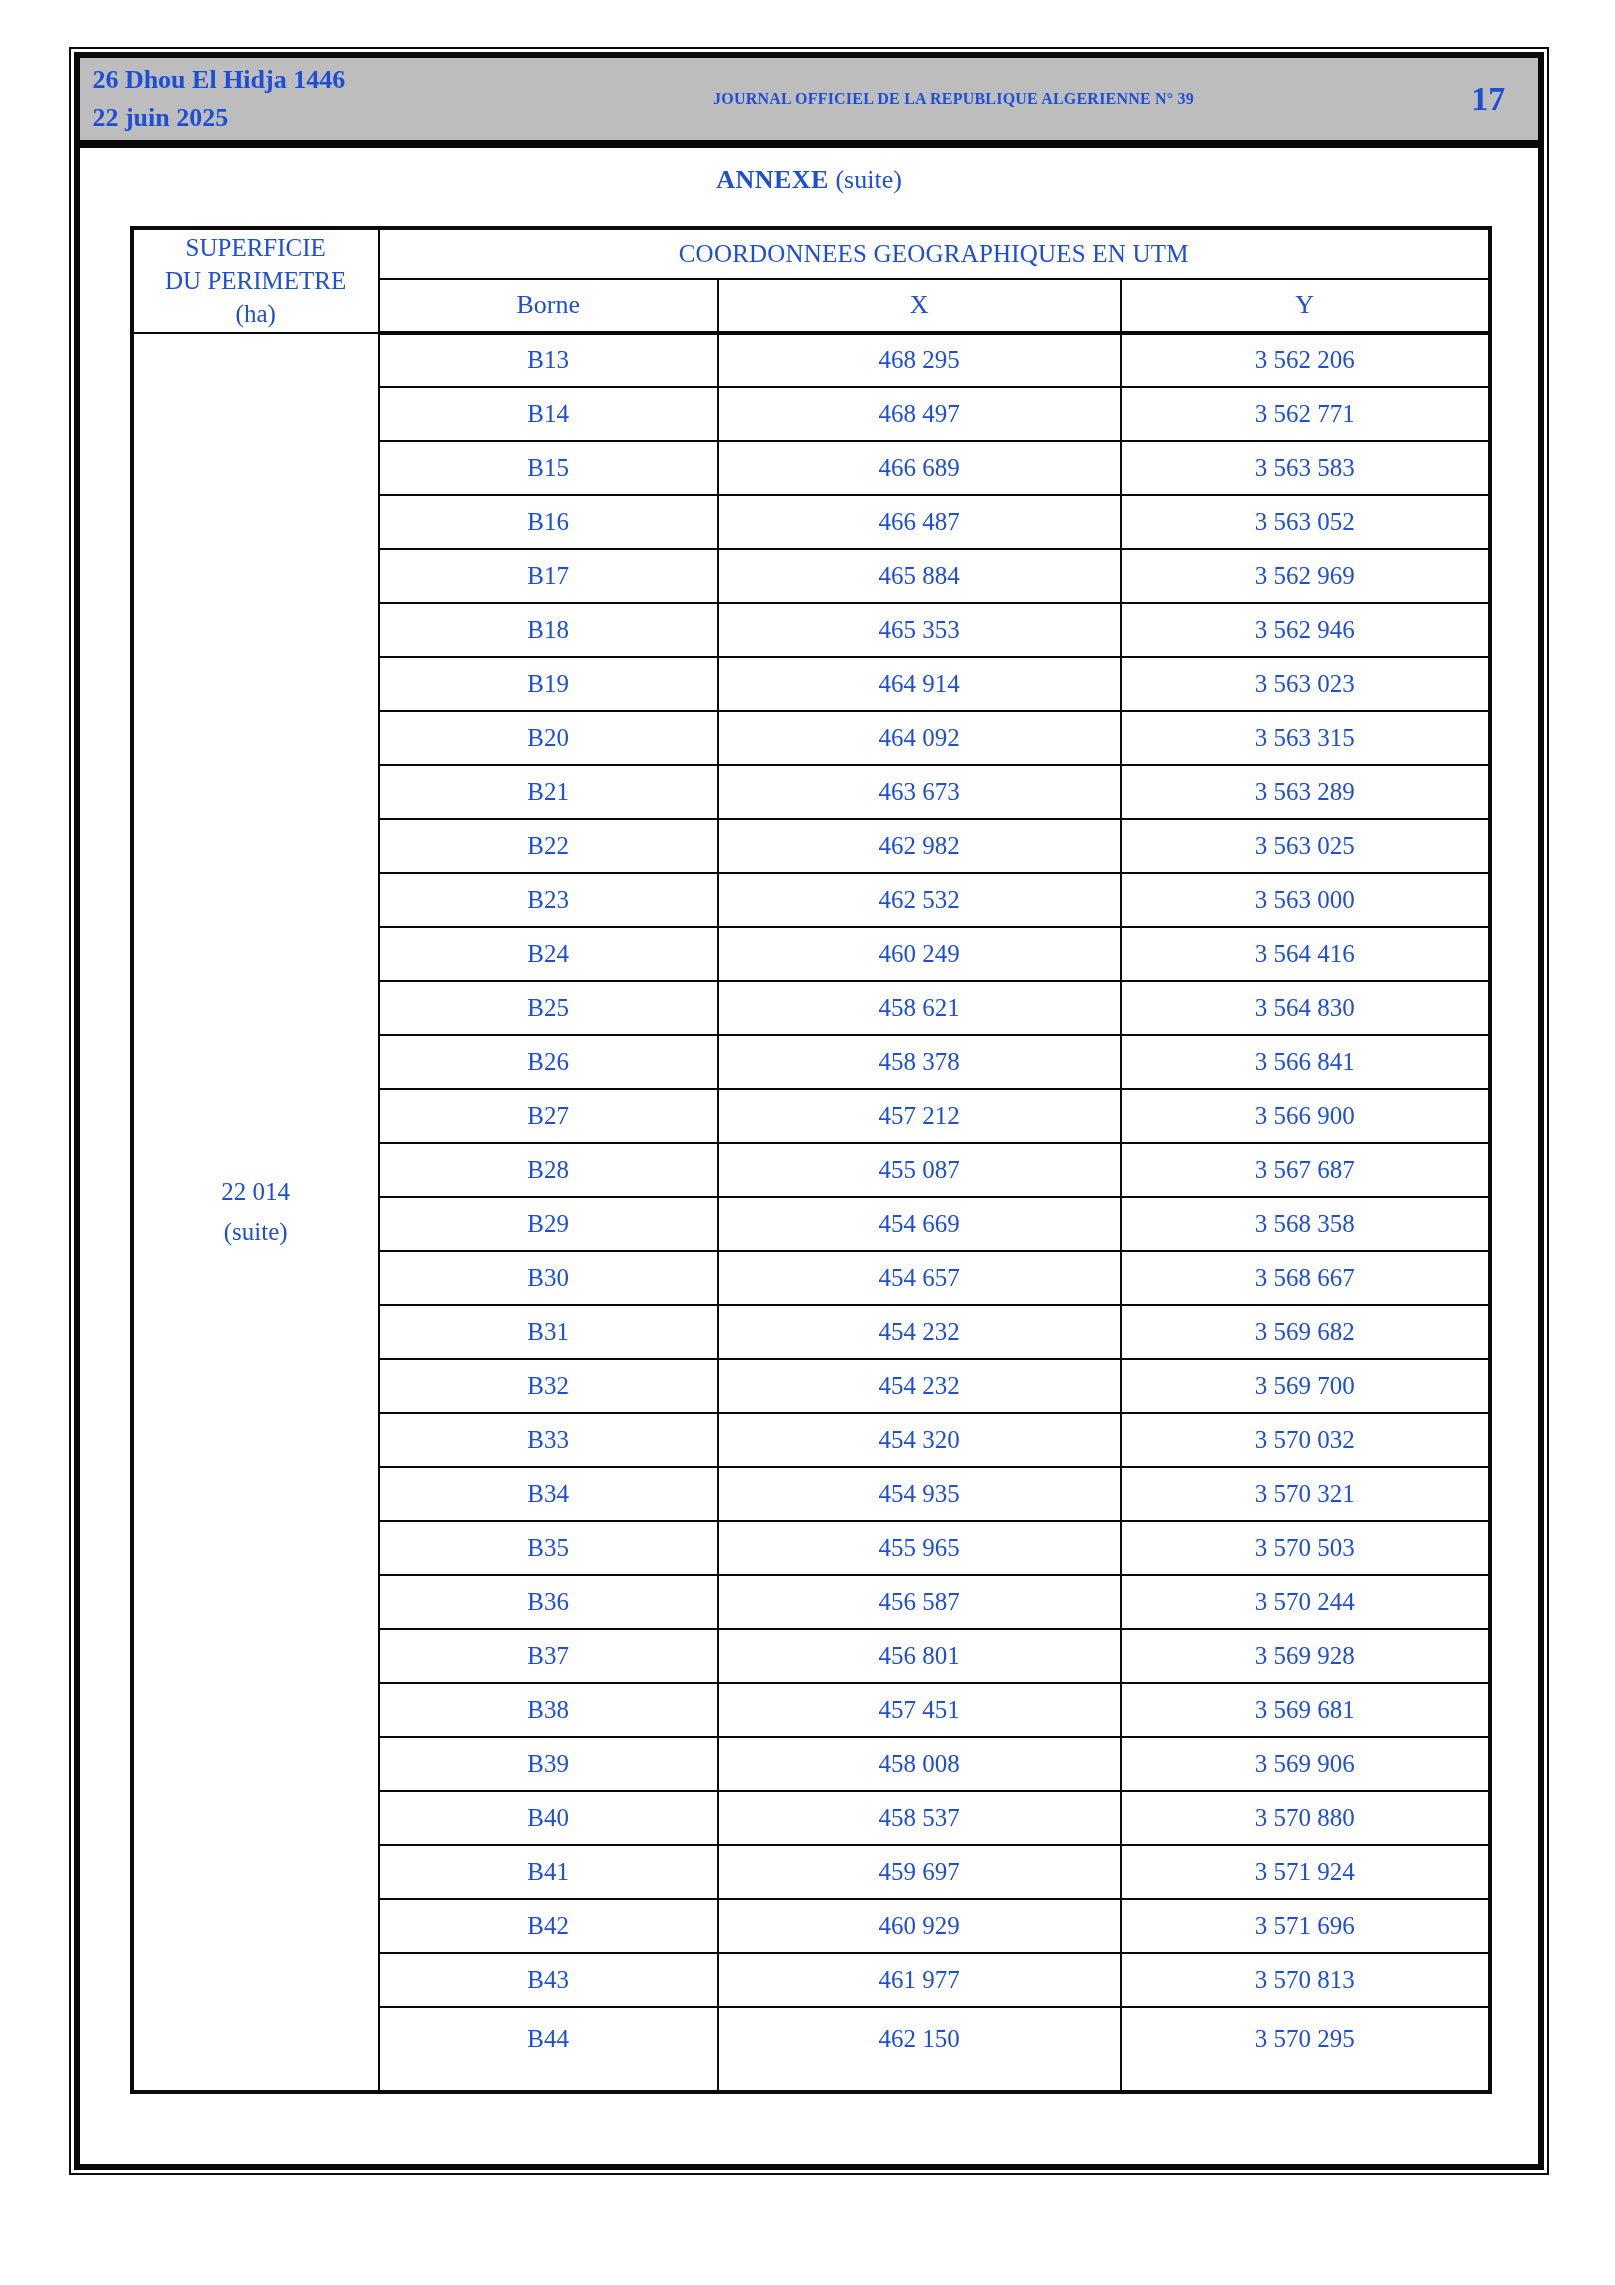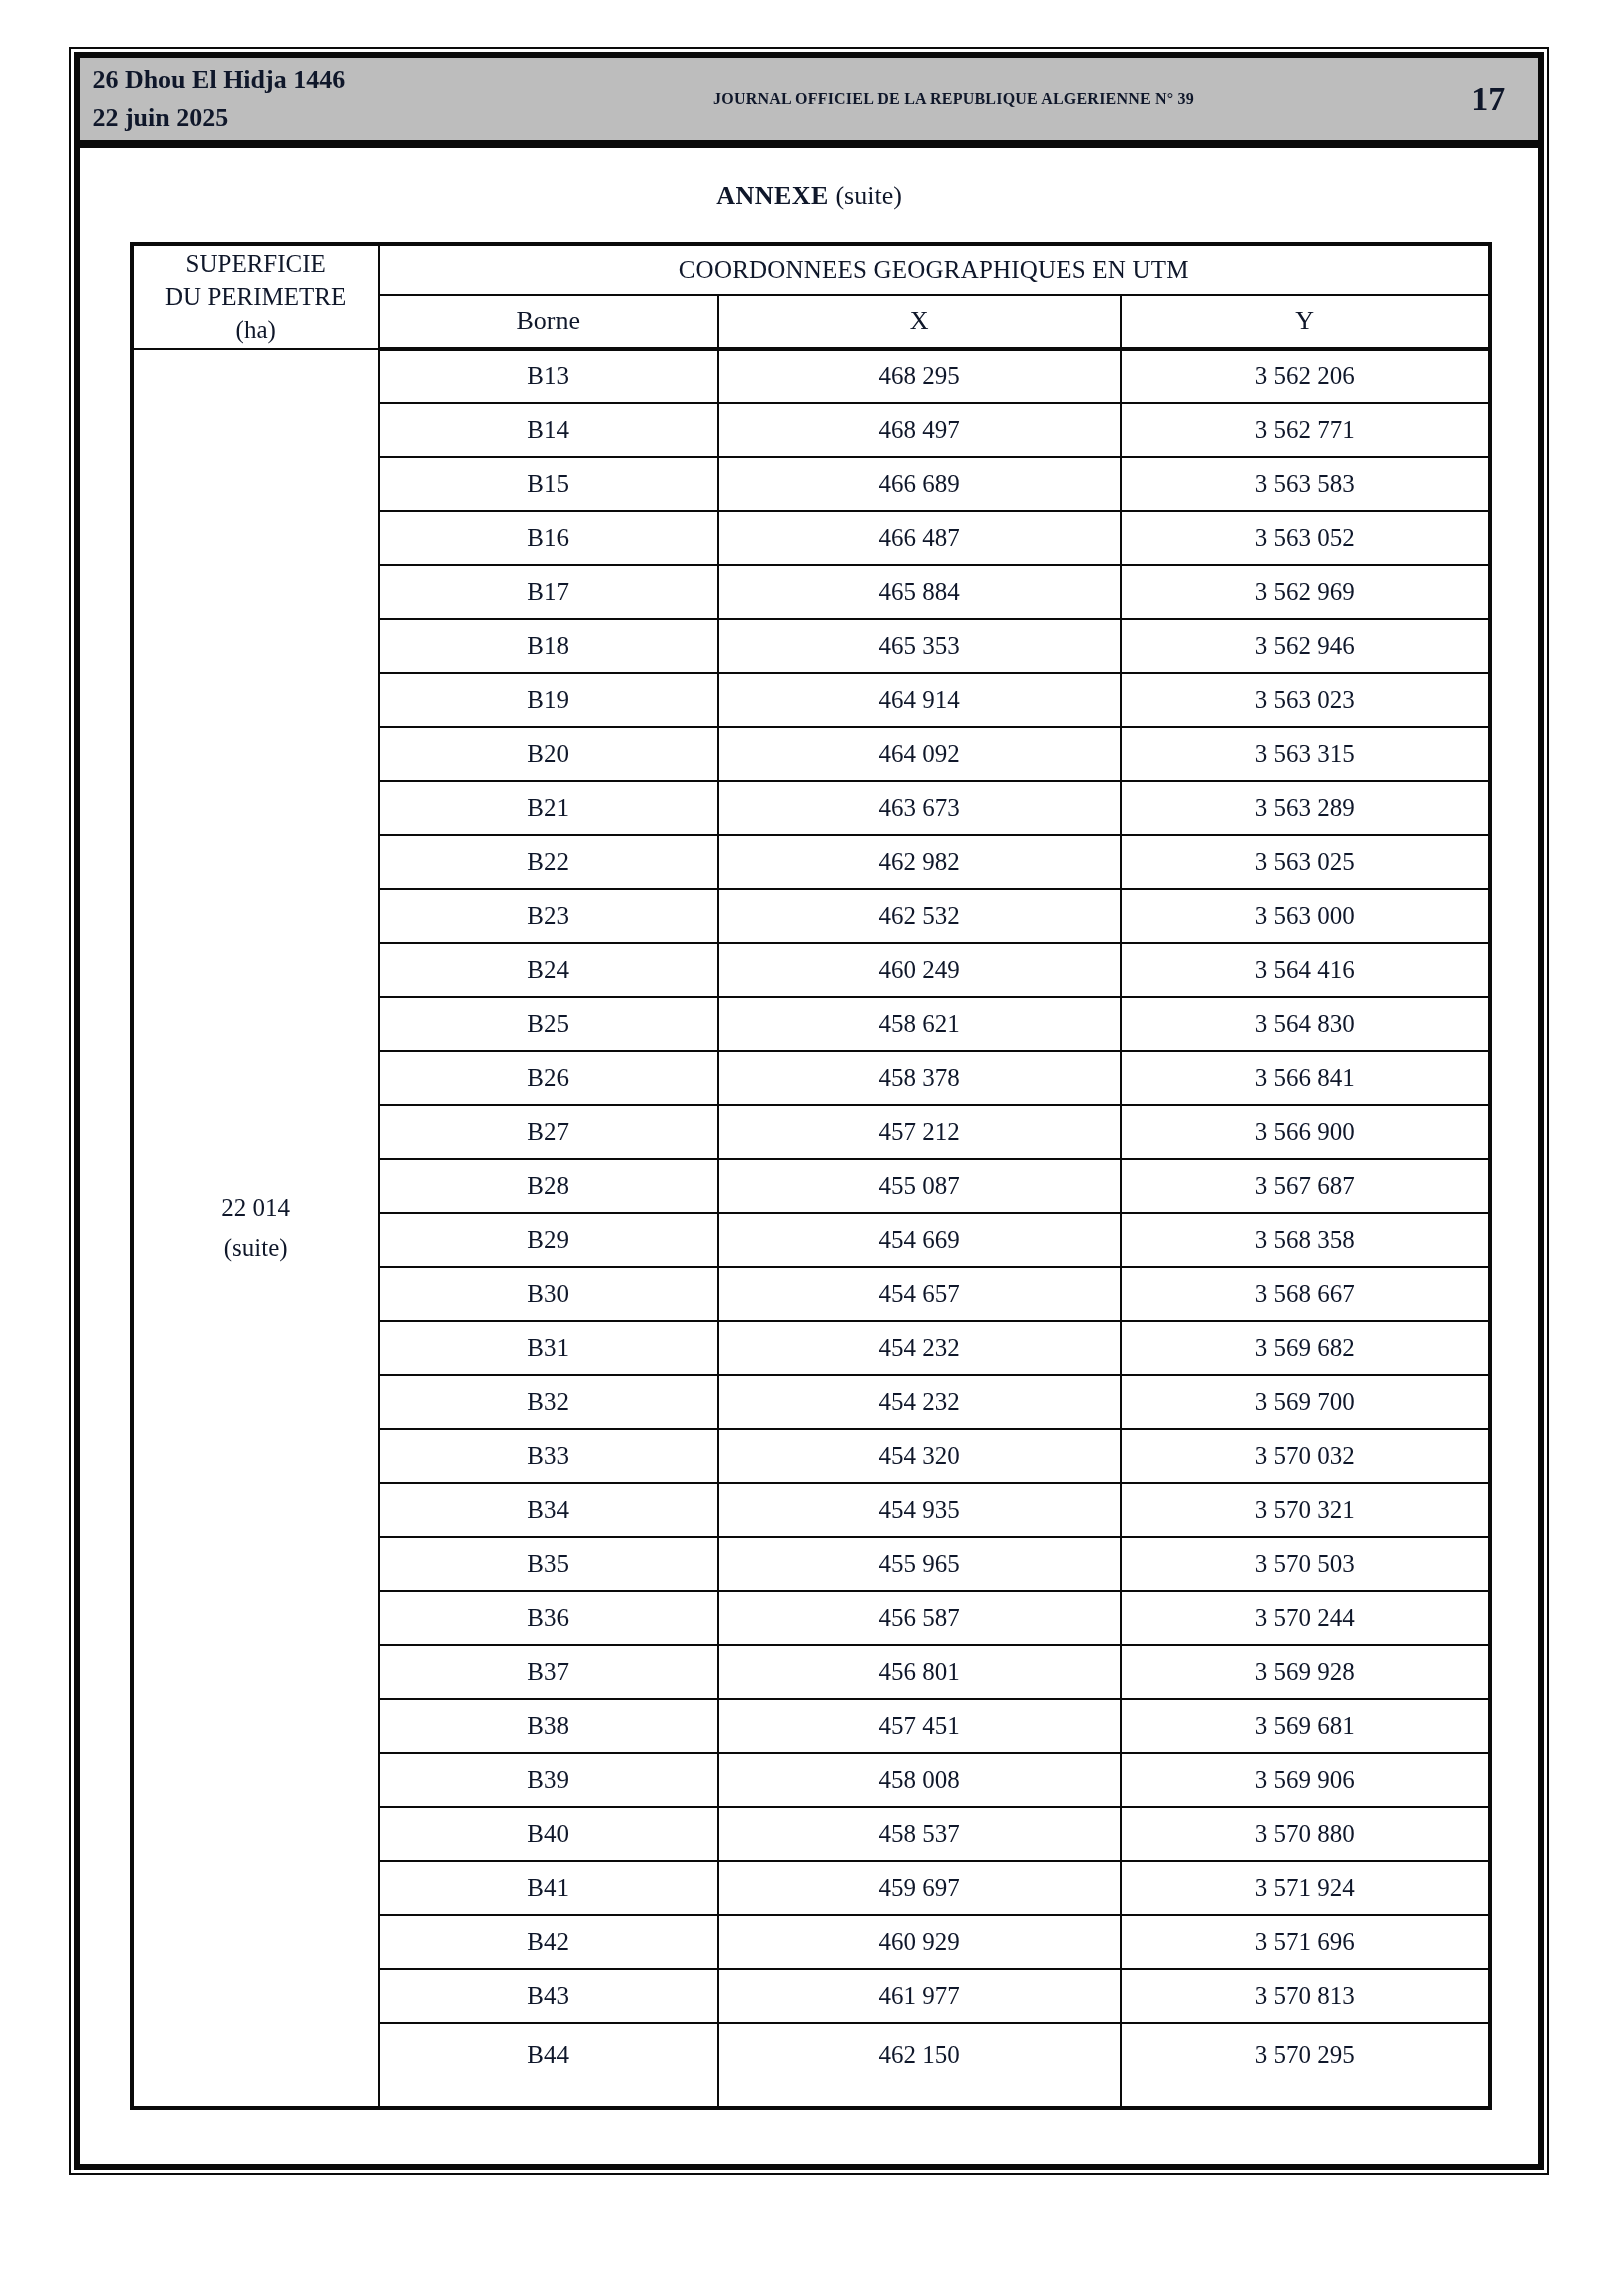--- a/index.html
+++ b/index.html
@@ -3,21 +3,21 @@
 <meta charset="utf-8">
 <style>
   * { margin: 0; padding: 0; box-sizing: border-box; }
   html, body { background: #ffffff; }
   .page {
     position: relative;
     width: 1616px;
     height: 2285px;
     background: #ffffff;
     font-family: "Liberation Serif", "DejaVu Serif", serif;
-    color: #0f172a;
+    color: #1d4ed8;
     overflow: hidden;
   }
   .frame-outer {
     position: absolute;
     left: 69px;
     top: 47px;
     width: 1480px;
     height: 2128px;
     border: 2.7px solid #0a0a0a;
     padding: 2.7px;
@@ -53,21 +53,21 @@
     white-space: nowrap;
   }
   .header-page-number {
     width: 109px;
     text-align: right;
     padding-right: 33px;
     font-weight: bold;
     font-size: 34px;
   }
   .annexe-title {
-    margin-top: 33px;
+    margin-top: 17px;
     text-align: center;
     font-size: 26px;
   }
   .annexe-title .annexe-word { font-weight: bold; letter-spacing: 0.5px; }
   table.coords {
     border-collapse: collapse;
     margin-left: 50px;
     margin-top: 31px;
     width: 1359px;
     table-layout: fixed;

